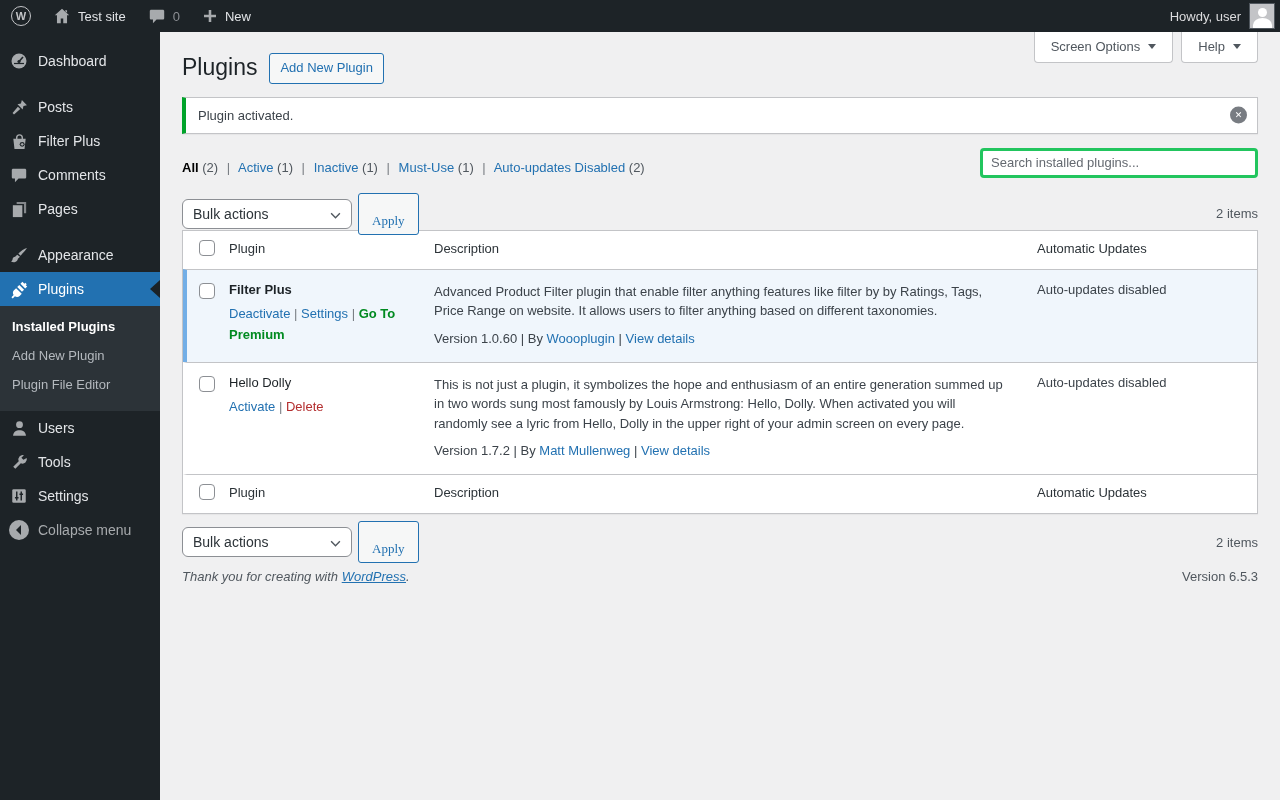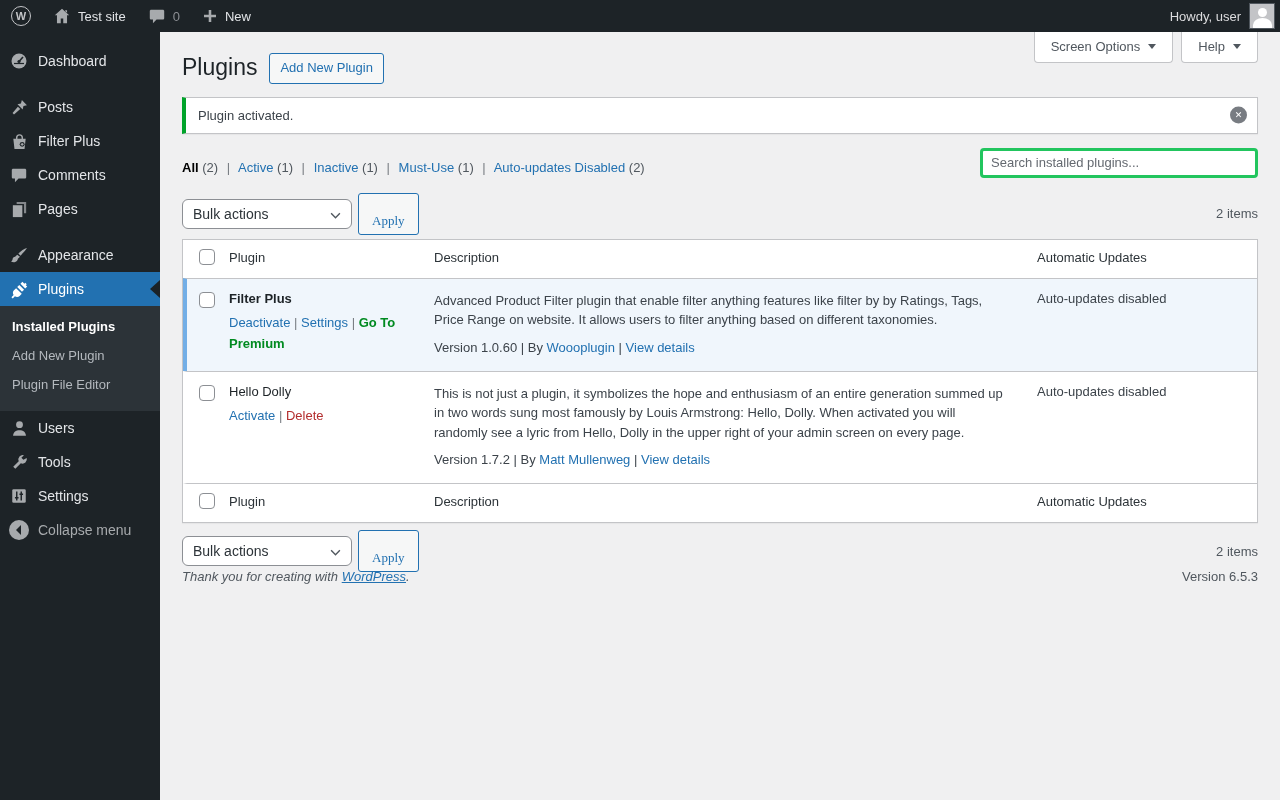--- a/index.html
+++ b/index.html
@@ -116,21 +116,21 @@
     background:#f6f7f7; border:1px solid #2271b1; border-radius:3px; color:#2271b1;
     font-size:13px; padding:20px 13px; cursor:pointer; font-family:Liberation Serif, serif; line-height:1;
     height:30px;
   }
   .items-count { color:#50575e; }
   .bottom-controls { margin-top:12px; }
 
   
   table.plugins {
     width:100%; border-collapse:separate; border-spacing:0; background:#fff;
-    border:1px solid #c3c4c7; box-shadow:0 1px 1px rgba(0,0,0,.04); margin-top:9px;
+    border:1px solid #c3c4c7; box-shadow:0 1px 1px rgba(0,0,0,.04); 
   }
   table.plugins th, table.plugins td { text-align:left; vertical-align:top; font-weight:400; }
   .hdr th { padding:10px 10px 10px 0; color:#2c3338; font-size:13px; }
   .hdr th.cb, .prow td.cb { padding-left:12px; border-left:4px solid transparent; }
   .hdr th.cb { padding-top:9px; }
   .ftr th { border-top:1px solid #c3c4c7; }
   .checkbox {
     display:inline-block; width:16px; height:16px; background:#fff;
     border:1px solid #8c8f94; border-radius:4px; cursor:pointer;
   }

